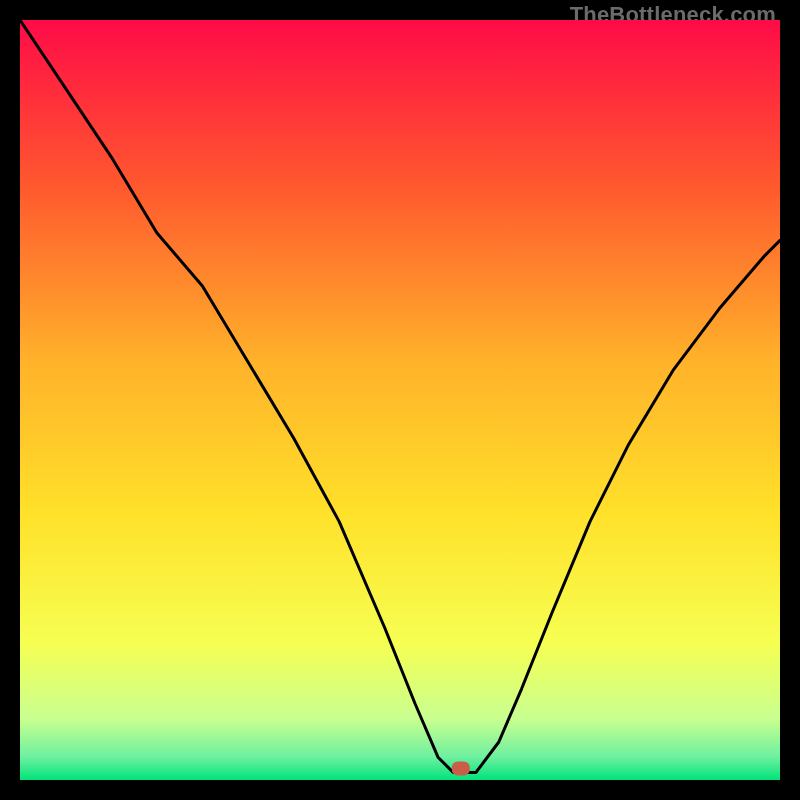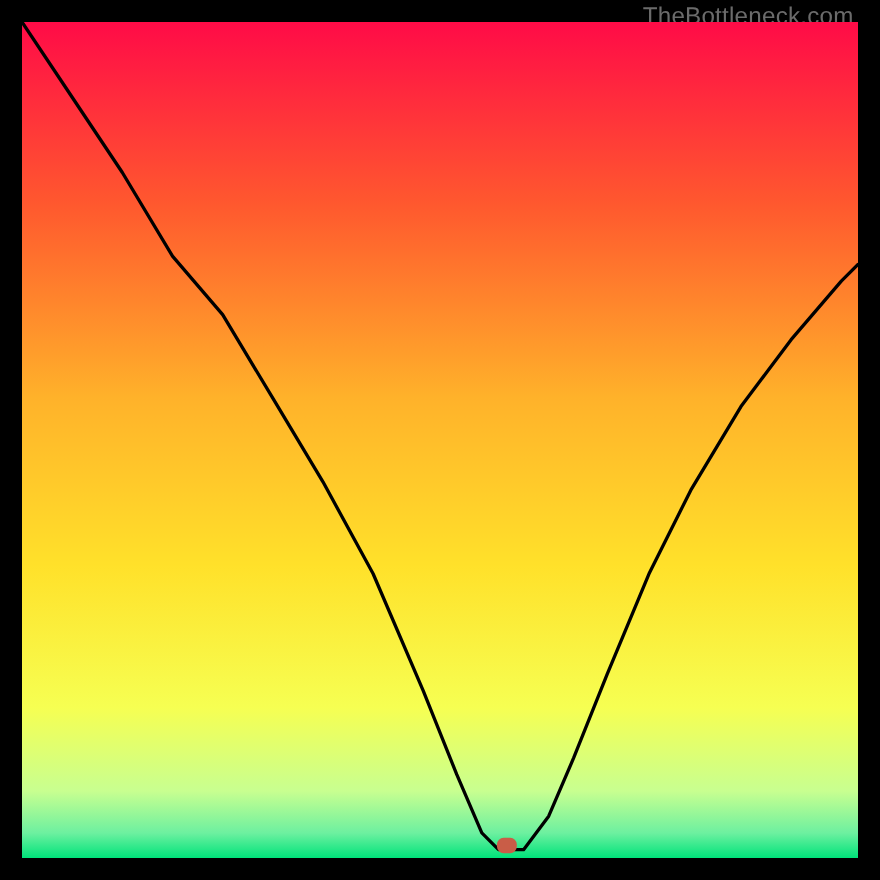--- a/index.html
+++ b/index.html
@@ -25,21 +25,21 @@
     width: 760px;
     height: 760px;
   }
   .watermark {
     position: absolute;
     top: 2px;
     right: 24px;
     color: #6b6b6b;
     font-family: Arial, Helvetica, sans-serif;
     font-size: 22px;
-    font-weight: 400;
+    font-weight: 700;
     letter-spacing: 0.2px;
     user-select: none;
   }
   svg {
     display: block;
   }
 </style>
 </head>
 <body>
 

